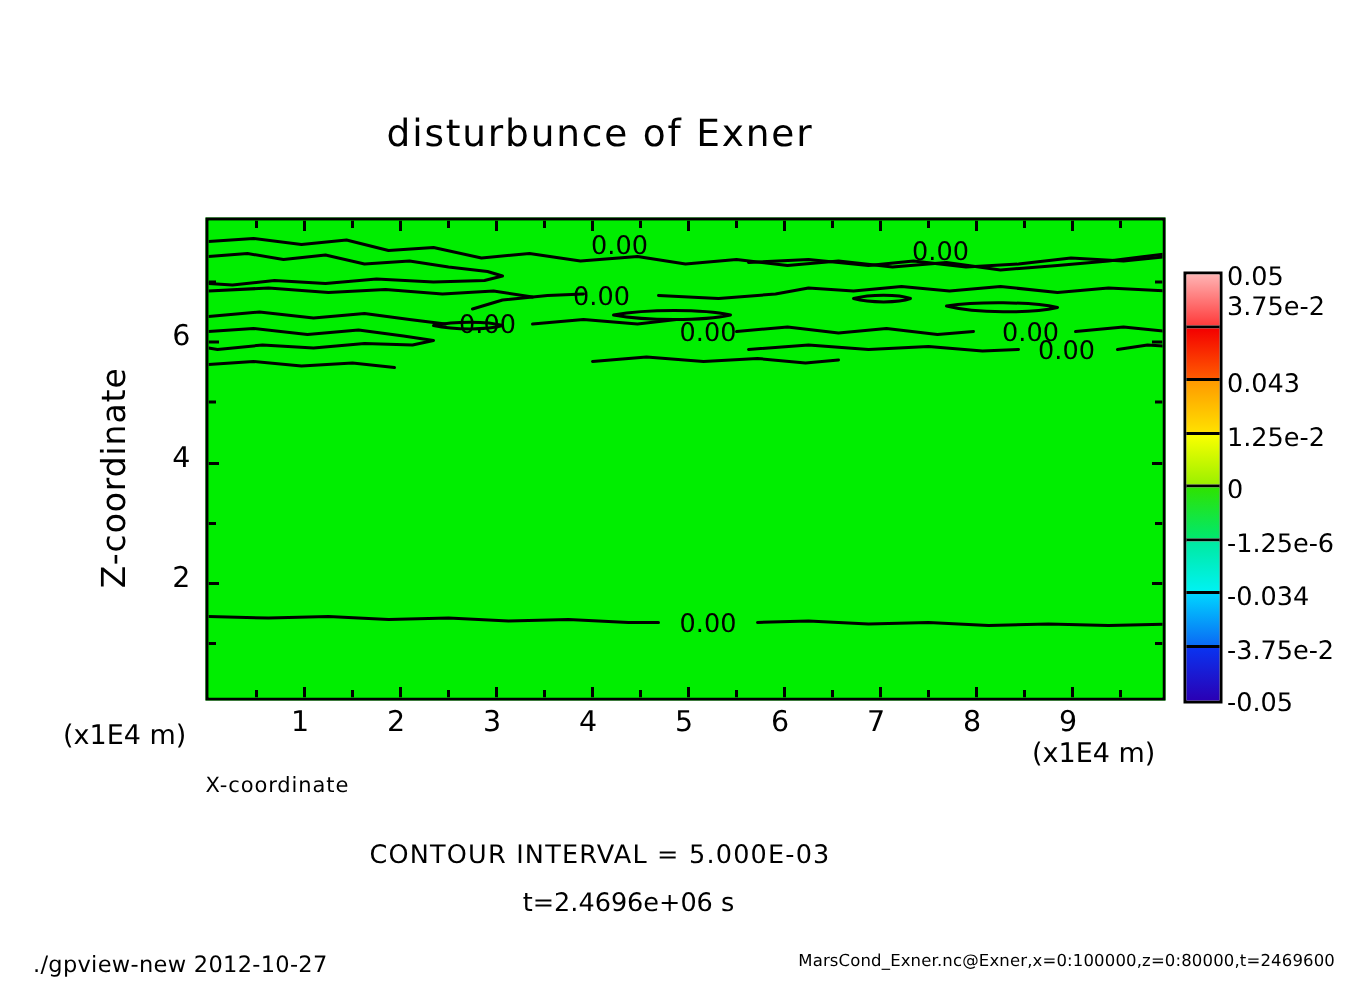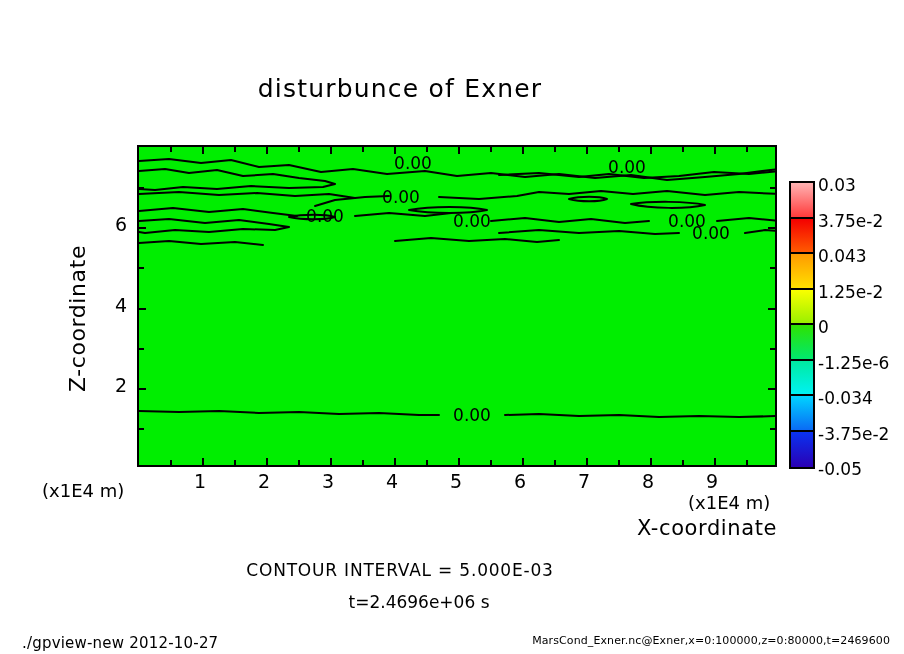--- a/index.html
+++ b/index.html
@@ -76,22 +76,22 @@
     left: 97px;
     width: 30px;
     text-align: right;
     font-size: 19px;
     margin-top: -12px;
   }
 
   
   #x-axis-title {
     left: 137px; top: 516px; width: 640px;
-    text-align: right;
-    font-size: 21px;
+    text-align: left;
+    font-size: 14px;
     letter-spacing: 0.6px;
   }
   #y-axis-title {
     left: -53px; top: 306px;
     width: 260px;
     text-align: center;
     font-size: 22px;
     letter-spacing: 0.6px;
     transform: rotate(-90deg);
   }
@@ -289,22 +289,22 @@
   <div class="cb-band" style="background:linear-gradient(#ffb3b3,#ff3b3b)"></div>
   <div class="cb-band" style="background:linear-gradient(#f40000,#ff5a00)"></div>
   <div class="cb-band" style="background:linear-gradient(#ff9a00,#ffe000)"></div>
   <div class="cb-band" style="background:linear-gradient(#faff00,#9bf000)"></div>
   <div class="cb-band" style="background:linear-gradient(#2ee300,#00e86e)"></div>
   <div class="cb-band" style="background:linear-gradient(#00eaa0,#00f2f2)"></div>
   <div class="cb-band" style="background:linear-gradient(#00d4ff,#0a6bf5)"></div>
   <div class="cb-band" style="background:linear-gradient(#0a33f0,#2a00b4)"></div>
 </div>
 
-<div class="abs cb-label" style="top:186px">0.03</div>
-<div class="abs cb-label" style="top:222px">3.75e-2</div>
+<div class="abs cb-label" style="top:186px">0.05</div>
+<div class="abs cb-label" style="top:206px">3.75e-2</div>
 <div class="abs cb-label" style="top:257px">0.043</div>
 <div class="abs cb-label" style="top:293px">1.25e-2</div>
 <div class="abs cb-label" style="top:328px">0</div>
 <div class="abs cb-label" style="top:364px">-1.25e-6</div>
 <div class="abs cb-label" style="top:399px">-0.034</div>
 <div class="abs cb-label" style="top:435px">-3.75e-2</div>
 <div class="abs cb-label" style="top:470px">-0.05</div>
 
 <div class="abs" id="contour-interval">CONTOUR INTERVAL = 5.000E-03</div>
 <div class="abs" id="time-stamp">t=2.4696e+06 s</div>

